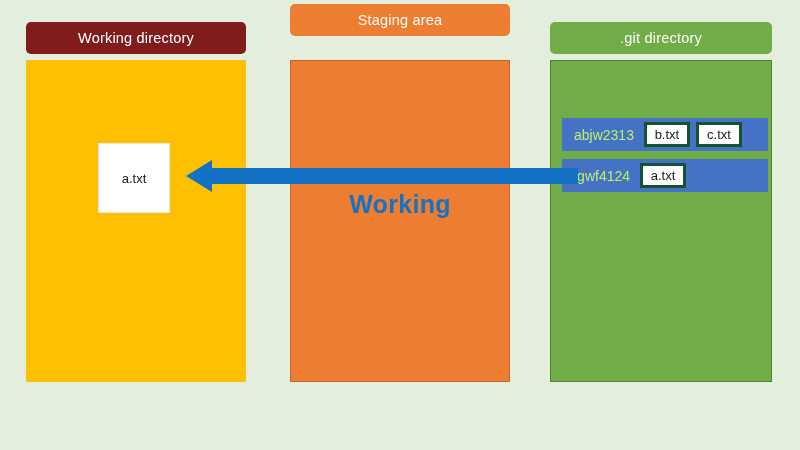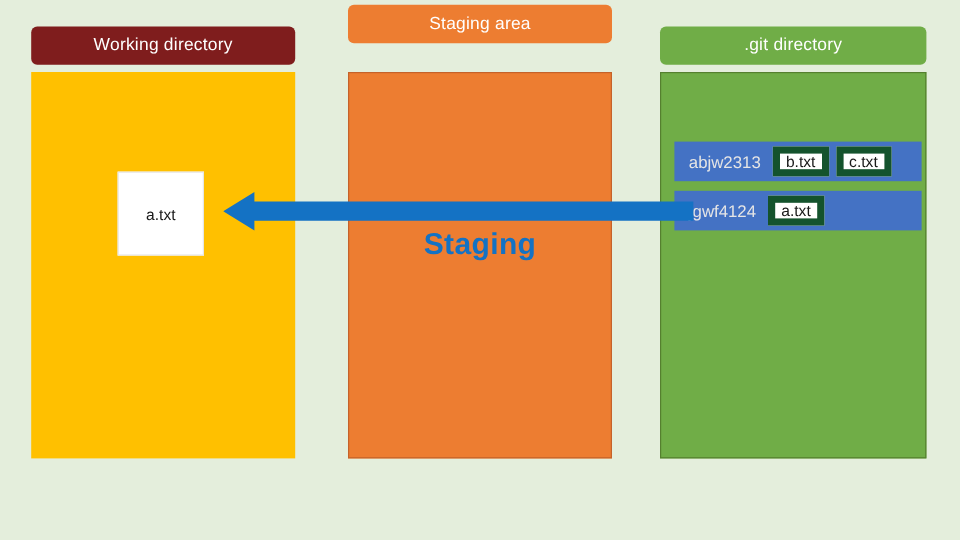--- a/index.html
+++ b/index.html
@@ -75,29 +75,29 @@
     box-sizing: border-box;
     display: flex;
     align-items: center;
     padding-left: 12px;
   }
   #commit-row-0 { top: 118px; }
   #commit-row-1 { top: 159px; }
 
   .commit-hash {
     font-size: 14px;
-    color: #e5e5e5;
+    color: #bef264;
     white-space: nowrap;
     margin-right: 10px;
   }
   .file-chip {
     height: 25px;
     min-width: 46px;
     background: #ffffff;
-    border: 6px solid #14532d;
+    border: 3px solid #14532d;
     box-sizing: border-box;
     display: flex;
     align-items: center;
     justify-content: center;
     font-size: 13px;
     color: #1a1a1a;
     margin-right: 6px;
     padding: 0 5px;
   }
 
@@ -153,15 +153,15 @@
     <span class="commit-hash">jgwf4124</span>
     <span class="file-chip">a.txt</span>
   </div>
 
   <div id="checkout-arrow">
     <svg width="392" height="36" viewBox="0 0 392 36" xmlns="http://www.w3.org/2000/svg">
       <polygon points="0,18 26,2 26,10 392,10 392,26 26,26 26,34" fill="#1472c4"></polygon>
     </svg>
   </div>
 
-  <div id="checkout-label">Staging</div>
+  <div id="checkout-label">Working</div>
 
 </div>
 
 </body></html>

